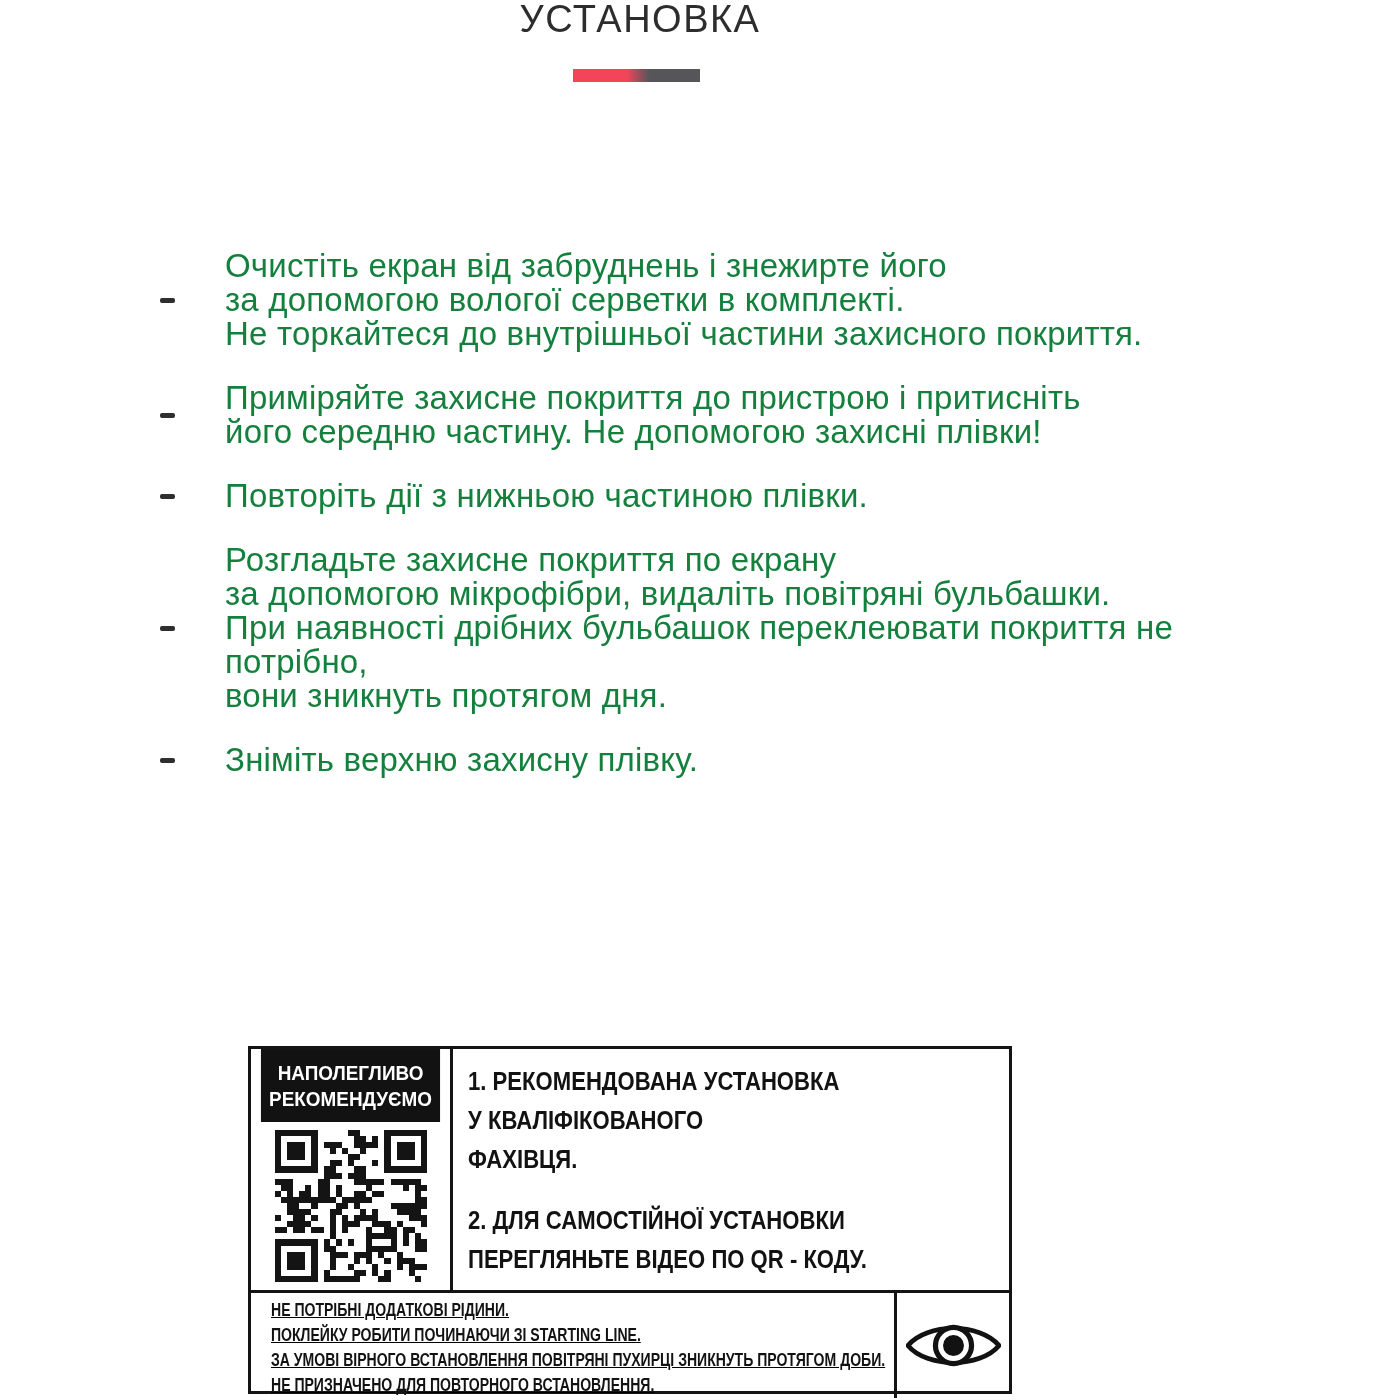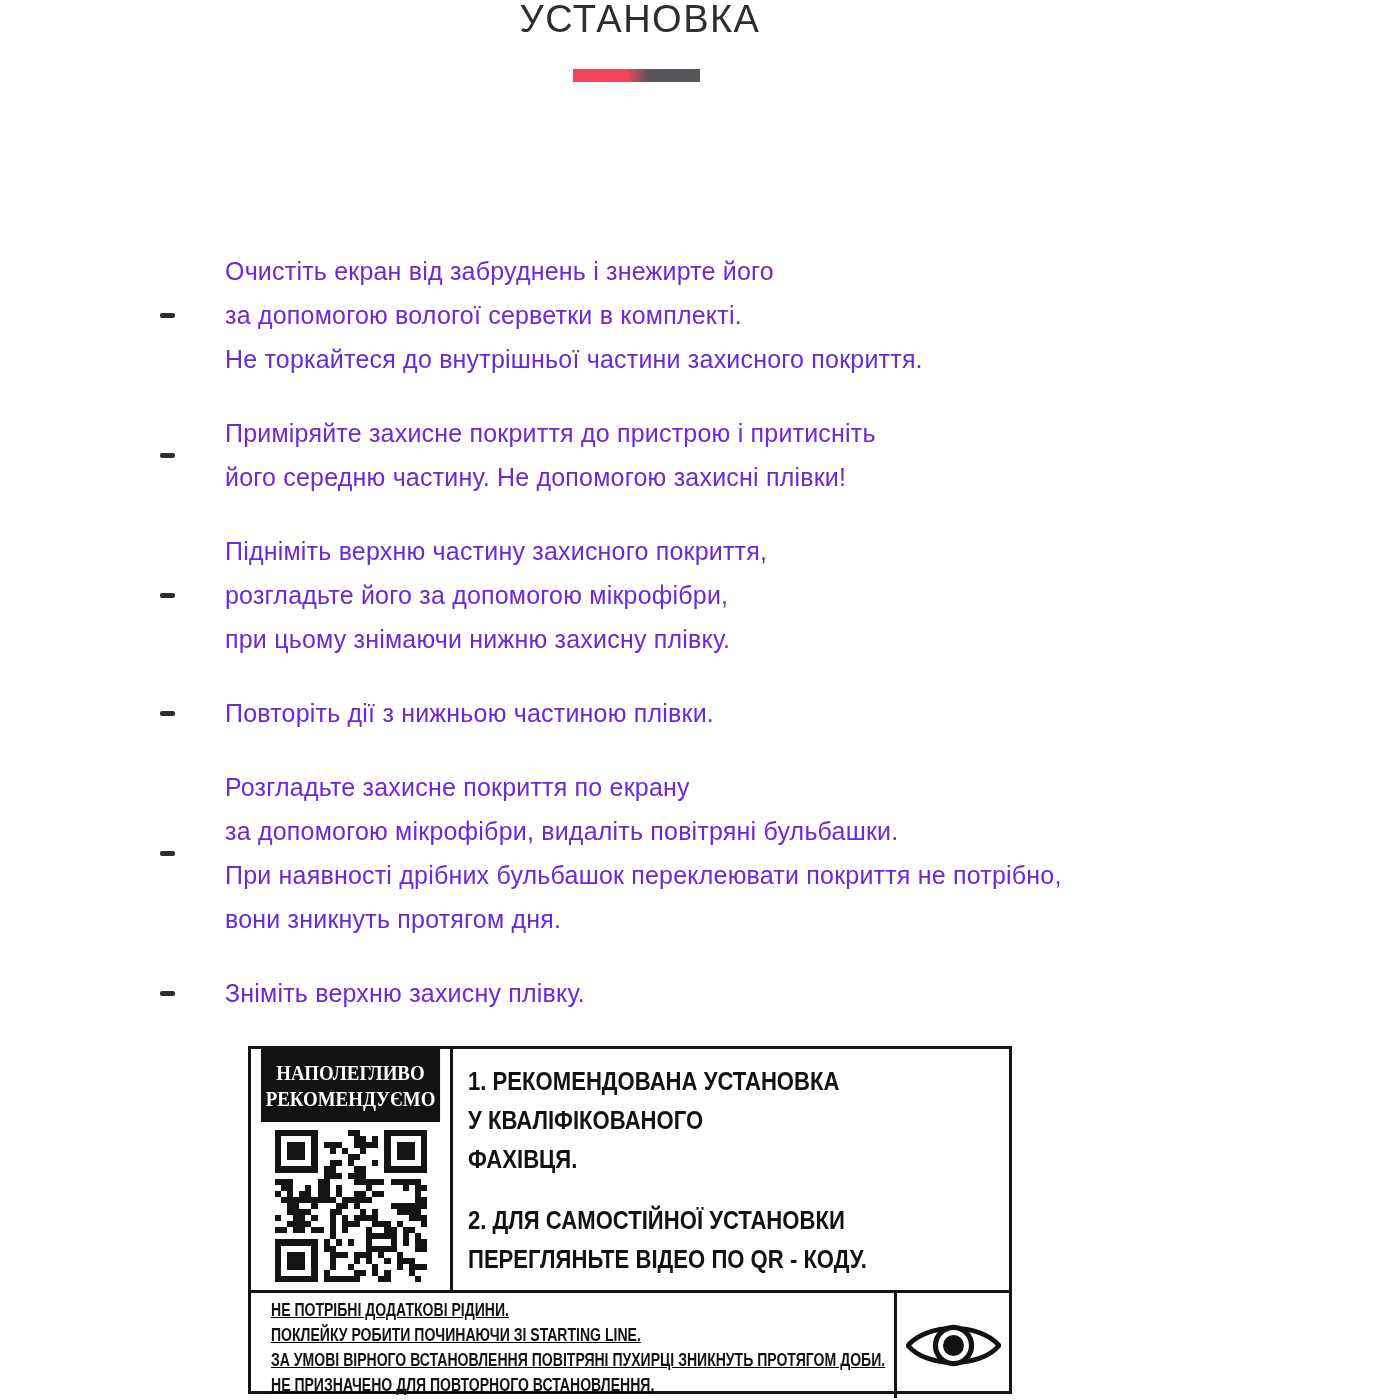--- a/index.html
+++ b/index.html
@@ -17,30 +17,30 @@
   .divider {
     position:absolute; left:573px; top:69px; width:127px; height:13px;
     background:linear-gradient(90deg,#f3455a 0%,#f3455a 42%,#56565a 60%,#56565a 100%);
   }
   
   .steps { position:absolute; left:160px; top:249px; width:1100px; }
   .step { display:flex; margin-bottom:30px; }
   .dash-col { width:65px; display:flex; align-items:center; flex:none; }
   .dash { width:15px; height:5px; background:#2e2e2e; border-radius:2px; }
   .step-text {
-    font-size:25px; line-height:44px; color:#6d28d9; letter-spacing:0.2px;
+    font-size:33px; line-height:34px; color:#15803d; letter-spacing:0.2px;
     white-space:pre-line;
   }
   
   .rec-box {
     position:absolute; left:248px; top:1046px; width:764px; height:348px;
     border:3px solid #141414; background:#ffffff; display:flex; flex-direction:column;
   }
   .box-main { display:flex; height:244px; border-bottom:3px solid #141414; flex:none; }
-  .box-left { width:202px; flex:none; border-right:3px solid #141414; display:flex; flex-direction:column;font-family:Liberation Serif, serif; }
+  .box-left { width:202px; flex:none; border-right:3px solid #141414; display:flex; flex-direction:column; }
   .badge {
     height:73px; flex:none; background:#121212; color:#ffffff;
     display:flex; align-items:center; justify-content:center; text-align:center;
     font-size:21px; line-height:26px; font-weight:700; white-space:pre-line;
     transform:scaleX(0.9);
   }
   .qr-wrap { flex:1; display:flex; align-items:center; justify-content:center; }
   .qr-wrap svg { width:152px; height:152px; fill:#141414; }
   .box-right { flex:1; padding:13px 8px 8px 15px; }
   .box-item {
@@ -72,28 +72,20 @@
       <div class="step-text">Очистіть екран від забруднень і знежирте його
 за допомогою вологої серветки в комплекті.
 Не торкайтеся до внутрішньої частини захисного покриття.</div>
     </div>
     <div class="step">
       <div class="dash-col">
           <span class="dash"></span>
         </div>
       <div class="step-text">Приміряйте захисне покриття до пристрою і притисніть
 його середню частину. Не допомогою захисні плівки!</div>
-    </div>
-    <div class="step">
-      <div class="dash-col">
-          <span class="dash"></span>
-        </div>
-      <div class="step-text">Підніміть верхню частину захисного покриття,
-розгладьте його за допомогою мікрофібри,
-при цьому знімаючи нижню захисну плівку.</div>
     </div>
     <div class="step">
       <div class="dash-col">
           <span class="dash"></span>
         </div>
       <div class="step-text">Повторіть дії з нижньою частиною плівки.</div>
     </div>
     <div class="step">
       <div class="dash-col">
           <span class="dash"></span>

